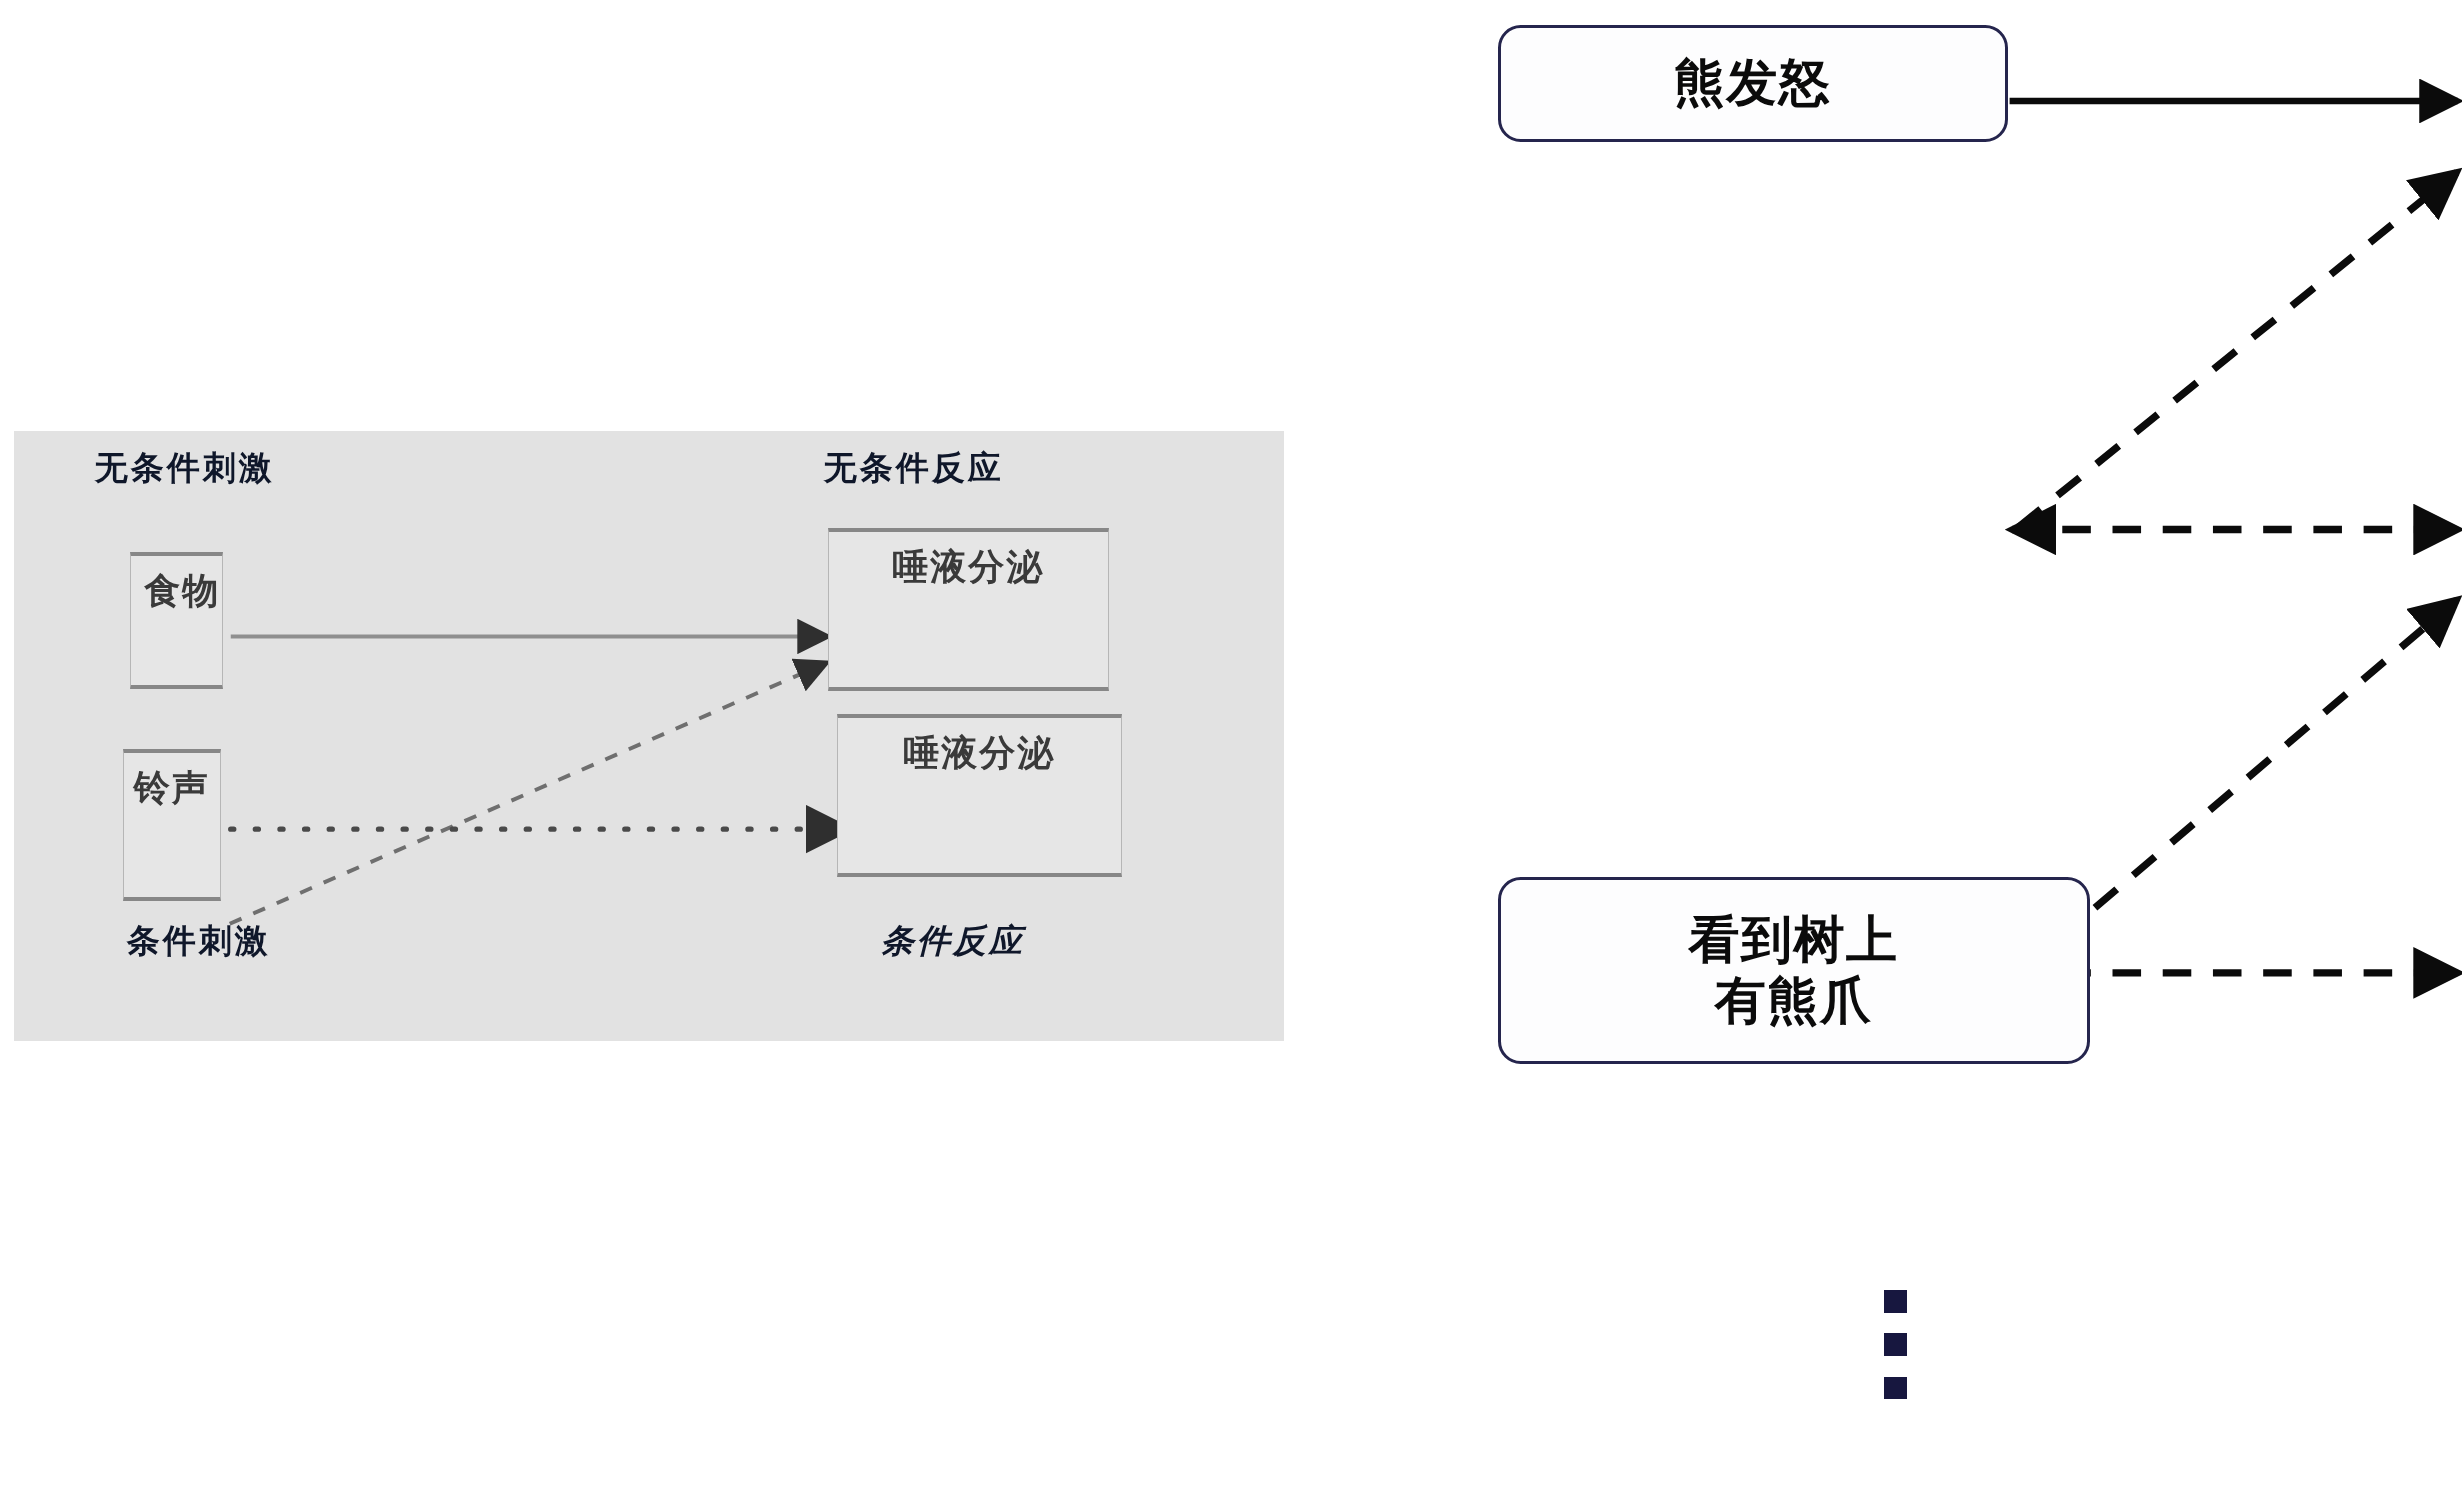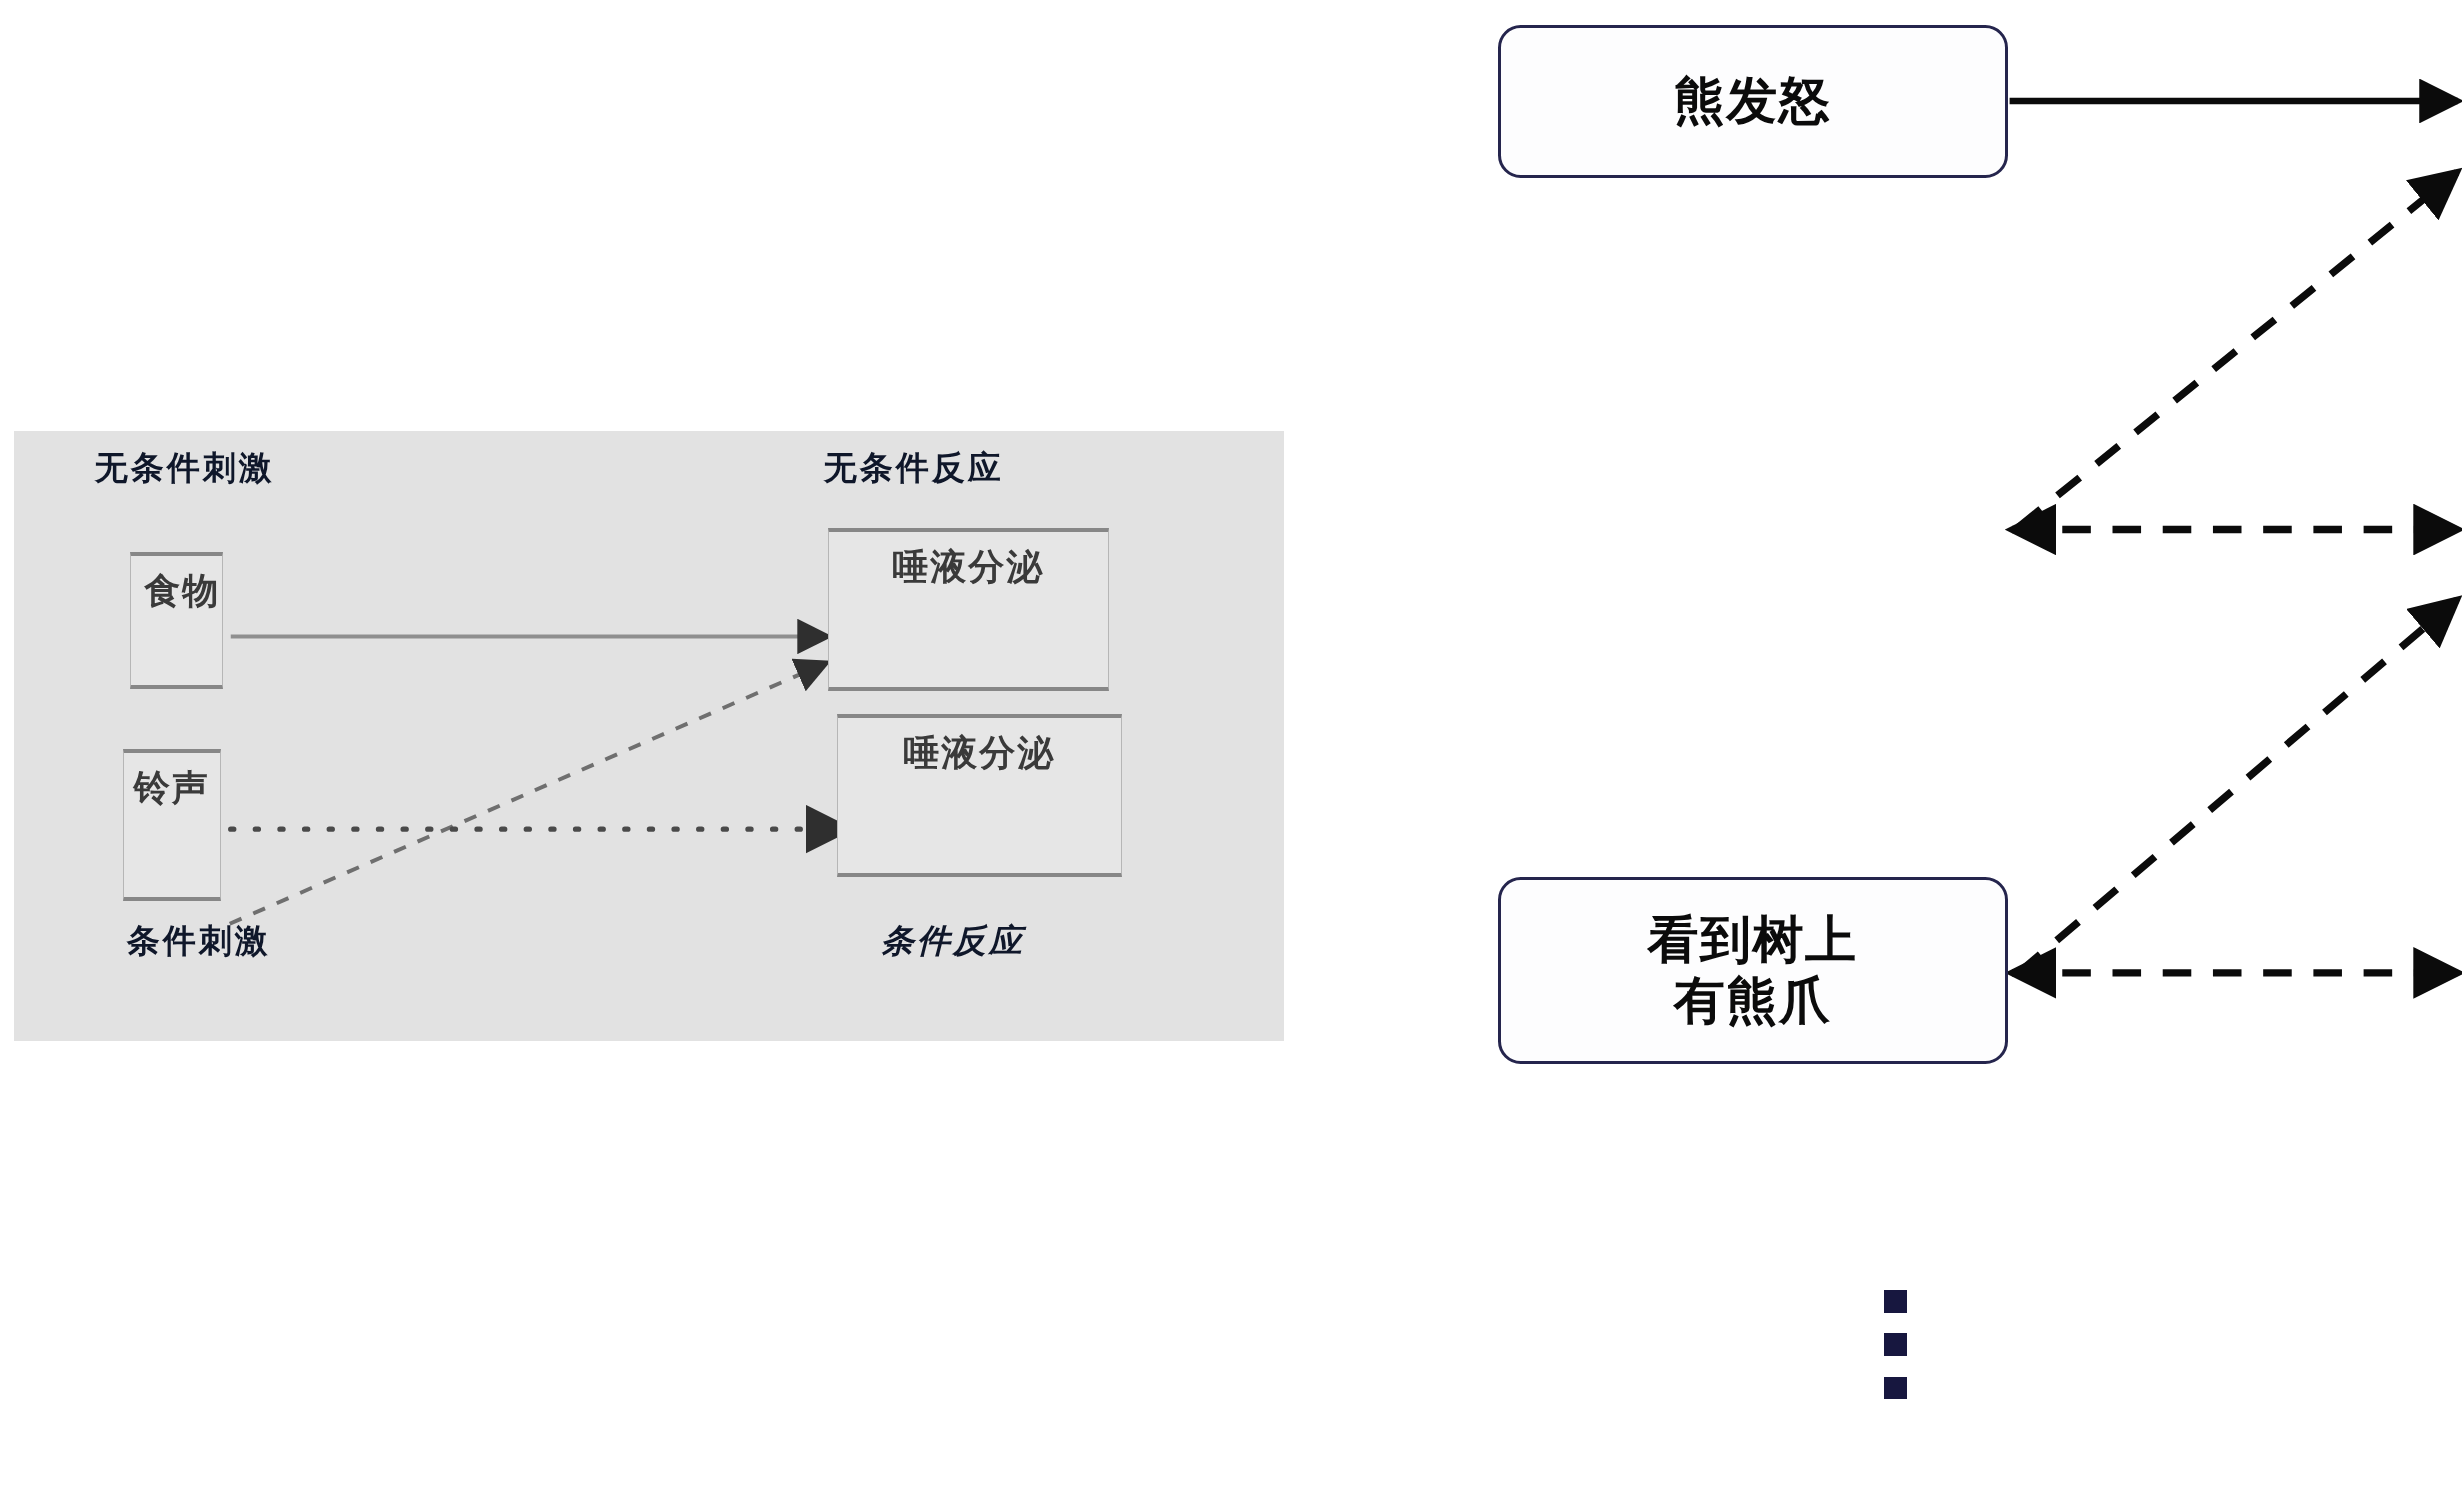--- a/index.html
+++ b/index.html
@@ -49,23 +49,23 @@
     position:absolute;background:#fdfdfe;border-radius:22.7px;
     display:flex;align-items:center;justify-content:center;
     box-sizing:border-box;
   }
   .rl-box.left-col{border:3.4px solid #25254d;}
   .rl-box .cn{
     color:#0b0b0b;font-size:51px;font-weight:bold;letter-spacing:1.5px;
     line-height:1.18;text-align:center;white-space:pre-line;
   }
 
-  #rl-box-bear-angry {left:29.5px;  top:24.6px;   width:510px;height:153px;}
+  #rl-box-bear-angry {left:29.5px;  top:24.6px;   width:510px;height:117px;}
   #rl-box-see-bear   {left:29.5px;  top:453px;  width:510px;height:153px;}
-  #rl-box-claw       {left:29.5px;  top:877px; width:510px;height:187px;}
+  #rl-box-claw       {left:29.5px;  top:877px; width:592px;height:187px;}
 
   #rl-svg{position:absolute;left:0;top:0;width:1838px;height:1498px;}
 
   .dots{position:absolute;display:flex;flex-direction:column;gap:20.7px;}
   .dots i{display:block;width:22.7px;height:22.7px;}
   #dots-left  {left:416px; top:1290px;}
   #dots-left i{background:#17173f;}
 </style>
 </head>
 <body>

